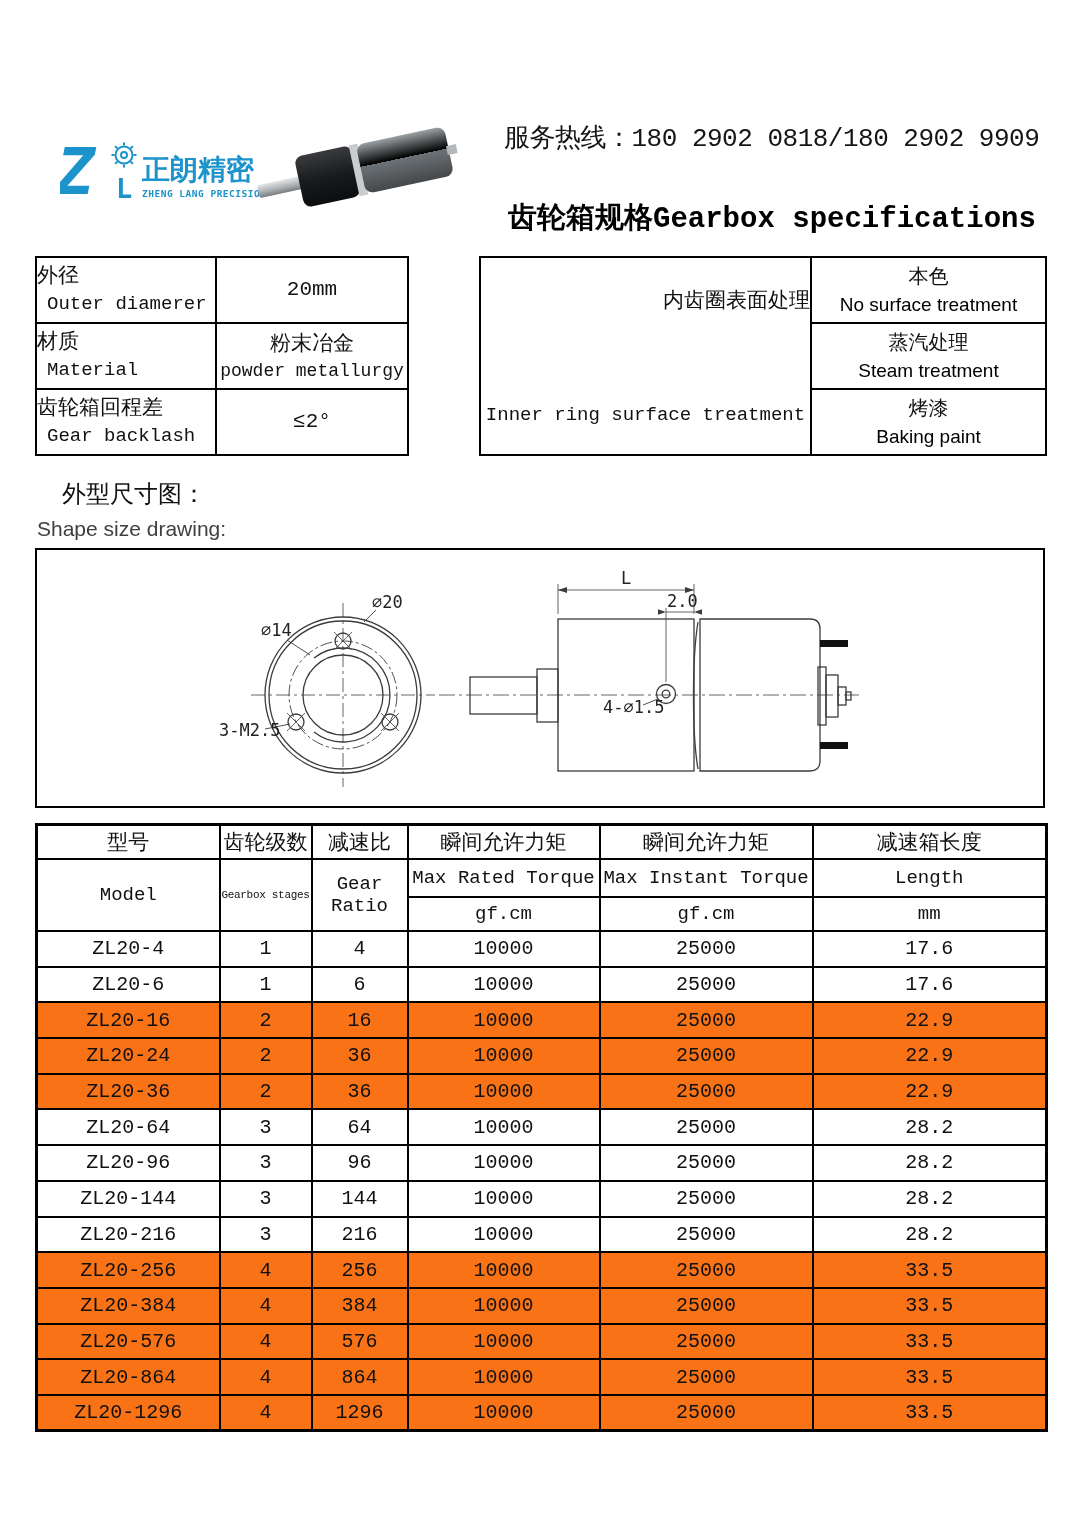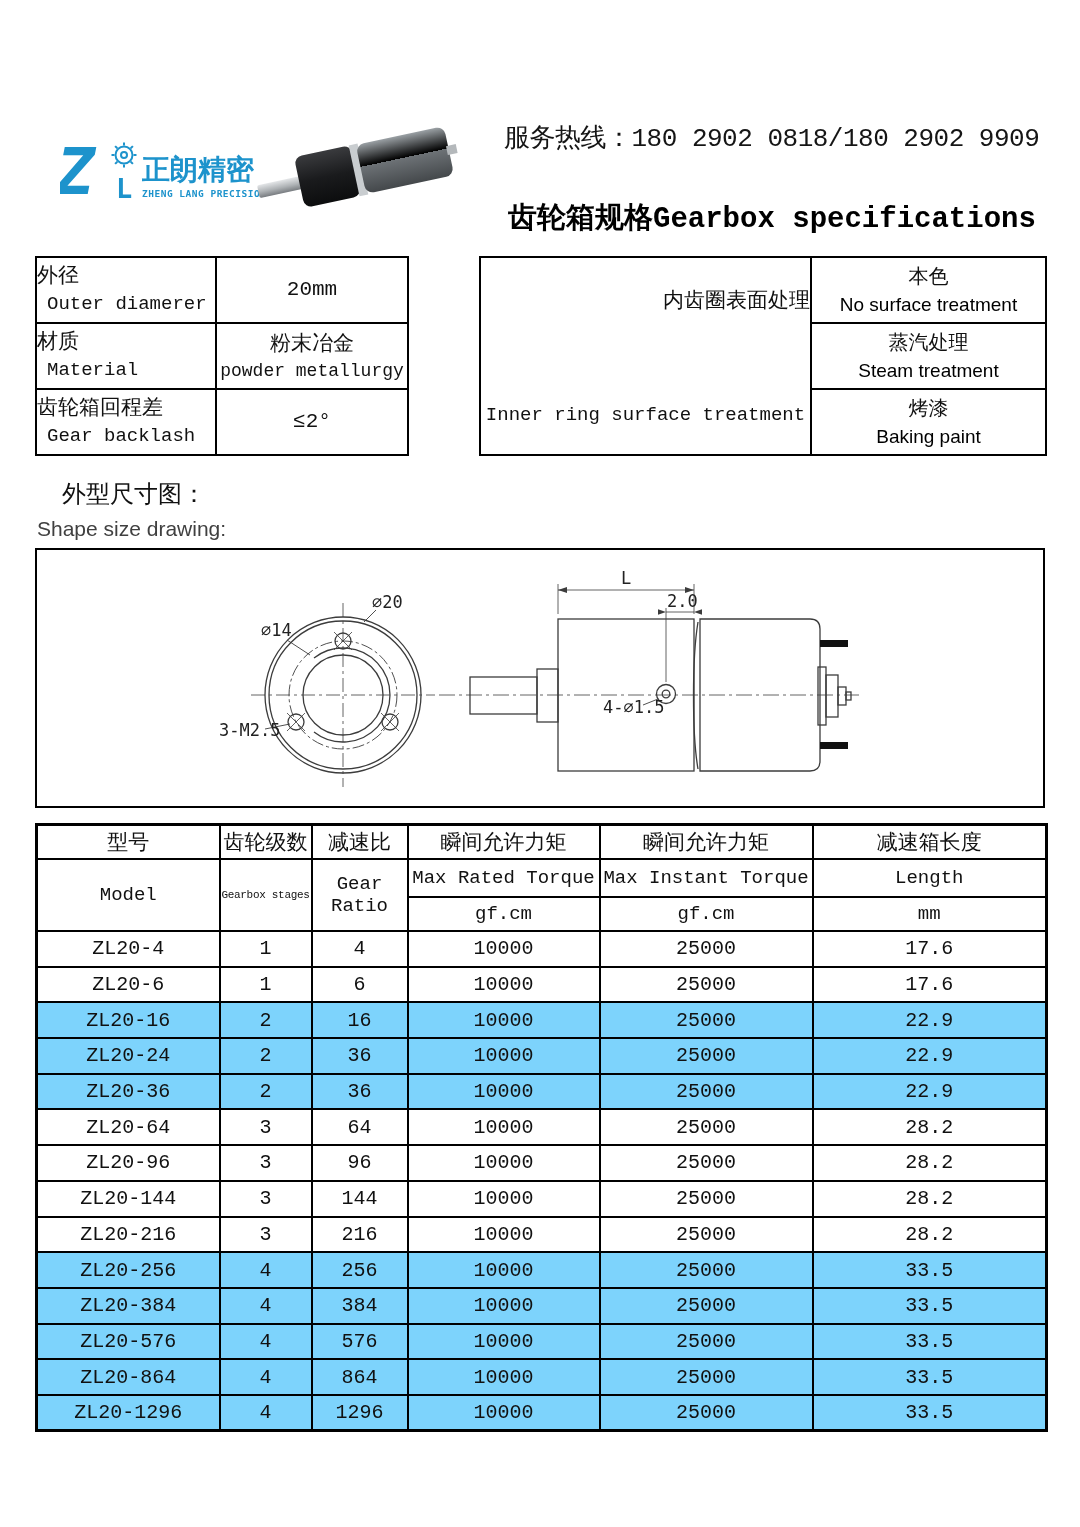--- a/index.html
+++ b/index.html
@@ -42,21 +42,21 @@
   
   .spec{position:absolute;left:35px;top:823px;width:1010px;border:3px solid #000;padding-left:48px;}
   .spec th,.spec td{border:2px solid #000;text-align:center;vertical-align:middle;font-weight:normal;padding:0;}
   .spec thead .r1 th{height:32px;font-size:21px;}
   .spec thead .r2 th{height:36px;font-size:19px;}
   .spec thead .r3 th{height:32px;font-size:19px;}
   .spec thead th.span2{height:auto;}
   .spec thead th.small{font-size:11px;letter-spacing:-0.3px;}
   .spec tbody tr{height:35.7px;margin-left:45px;}
   .spec tbody td{font-size:20px;}
-  .spec tbody tr.hl td{background:#7dd3fc;}
+  .spec tbody tr.hl td{background:#f97316;}
   svg text{font-family:"DejaVu Sans Mono","DejaVu Sans",monospace;}
 </style>
 </head>
 <body>
 
 <div class="page">
 
   <div class="logo">
     <svg width="210" height="78" viewBox="0 0 210 78">
       <text x="-4" y="60" font-size="64" font-weight="bold" font-style="italic" fill="#1d93cc">Z</text>

